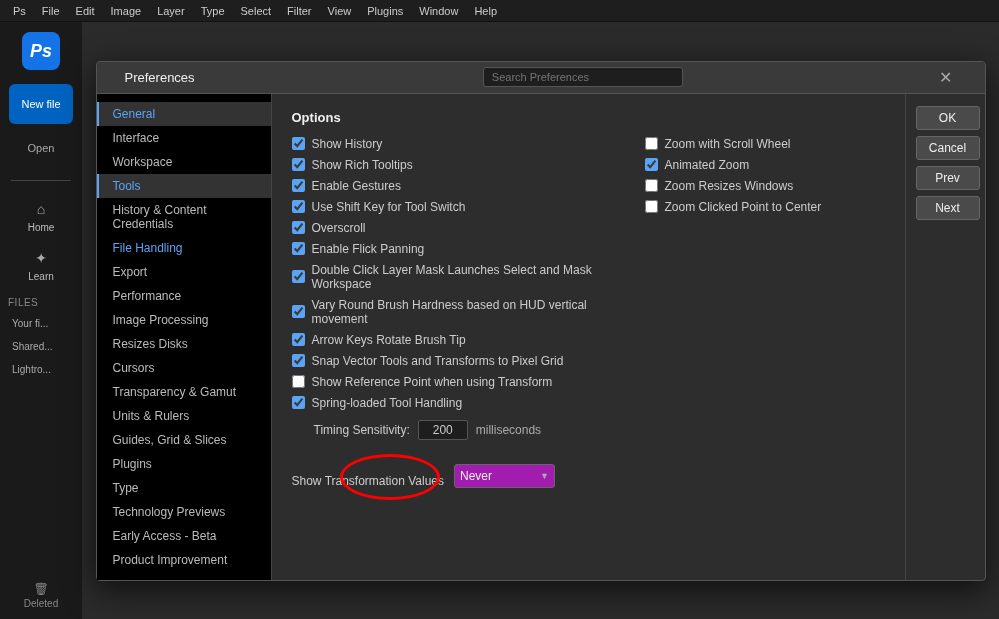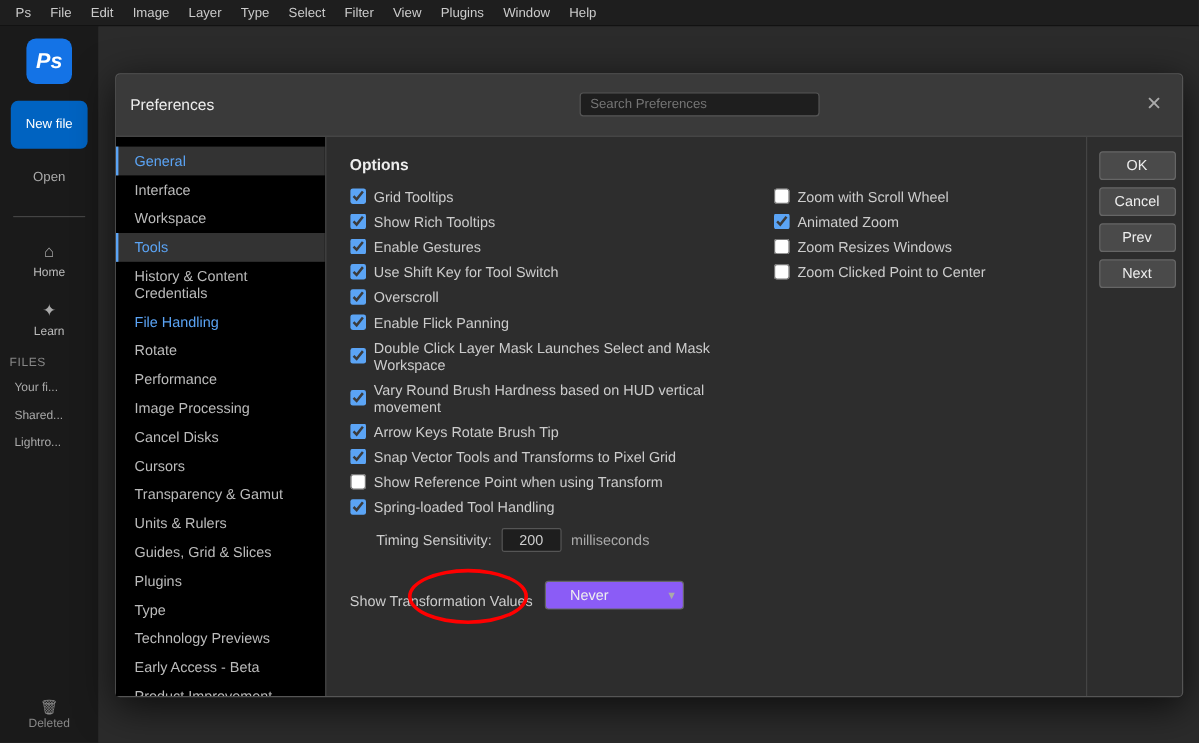--- a/index.html
+++ b/index.html
@@ -160,24 +160,24 @@
       border: 1px solid #555;
       border-radius: 4px;
       width: 890px;
       height: 520px;
       display: flex;
       flex-direction: column;
       box-shadow: 0 8px 32px rgba(0,0,0,0.7);
     }
     .dialog-titlebar {
       background: #3a3a3a;
-      height: 52px;
-      display: flex;
-      align-items: center;
-      padding: 0 12px;
+      height: 32px;
+      display: flex;
+      align-items: center;
+      padding: 0 28px;
       border-bottom: 1px solid #555;
       border-radius: 4px 4px 0 0;
       justify-content: space-between;
     }
     .dialog-title {
       color: #eee;
       font-size: 13px;
       font-weight: 500;
     }
     .dialog-search {
@@ -284,24 +284,24 @@
 
     .transform-row {
       display: flex;
       align-items: flex-end;
       gap: 10px;
       margin-top: 24px;
       color: #ccc;
       font-size: 12px;
     }
     .transform-select {
-      background: #8b5cf6;
+      background: #a21caf;
       border: 1px solid #666;
       color: #eee;
-      padding: 4px 24px 4px 20px;
+      padding: 4px 24px 4px 5px;
       font-size: 12px;
       border-radius: 3px;
       cursor: pointer;
       appearance: none;
       -webkit-appearance: none;
       position: relative;
     }
     .select-wrapper {
       position: relative;
       display: inline-block;
@@ -405,43 +405,43 @@
 
         <div class="dialog-body">
 
           <div class="pref-nav">
             <div class="pref-nav-item active">General</div>
             <div class="pref-nav-item">Interface</div>
             <div class="pref-nav-item">Workspace</div>
             <div class="pref-nav-item" style="color:#5ba4f5;border-left:2px solid #5ba4f5;background:#333;">Tools</div>
             <div class="pref-nav-item">History &amp; Content Credentials</div>
             <div class="pref-nav-item" style="color:#5ba4f5;">File Handling</div>
-            <div class="pref-nav-item">Rotate</div>
+            <div class="pref-nav-item">Export</div>
             <div class="pref-nav-item">Performance</div>
             <div class="pref-nav-item">Image Processing</div>
-            <div class="pref-nav-item">Cancel Disks</div>
+            <div class="pref-nav-item">Resizes Disks</div>
             <div class="pref-nav-item">Cursors</div>
             <div class="pref-nav-item">Transparency &amp; Gamut</div>
             <div class="pref-nav-item">Units &amp; Rulers</div>
             <div class="pref-nav-item">Guides, Grid &amp; Slices</div>
             <div class="pref-nav-item">Plugins</div>
             <div class="pref-nav-item">Type</div>
             <div class="pref-nav-item">Technology Previews</div>
             <div class="pref-nav-item">Early Access - Beta</div>
             <div class="pref-nav-item">Product Improvement</div>
           </div>
 
           <div class="pref-content">
             <div class="pref-section-title">Options</div>
             <div class="pref-columns">
 
               <div class="pref-col">
                 <div class="checkbox-row">
                   <input type="checkbox" checked="" id="cb1" style="">
-                  <label for="cb1">Grid Tooltips</label>
+                  <label for="cb1">Show History</label>
                 </div>
                 <div class="checkbox-row">
                   <input type="checkbox" checked="" id="cb2" style="">
                   <label for="cb2">Show Rich Tooltips</label>
                 </div>
                 <div class="checkbox-row">
                   <input type="checkbox" checked="" id="cb3" style="">
                   <label for="cb3">Enable Gestures</label>
                 </div>
                 <div class="checkbox-row">

